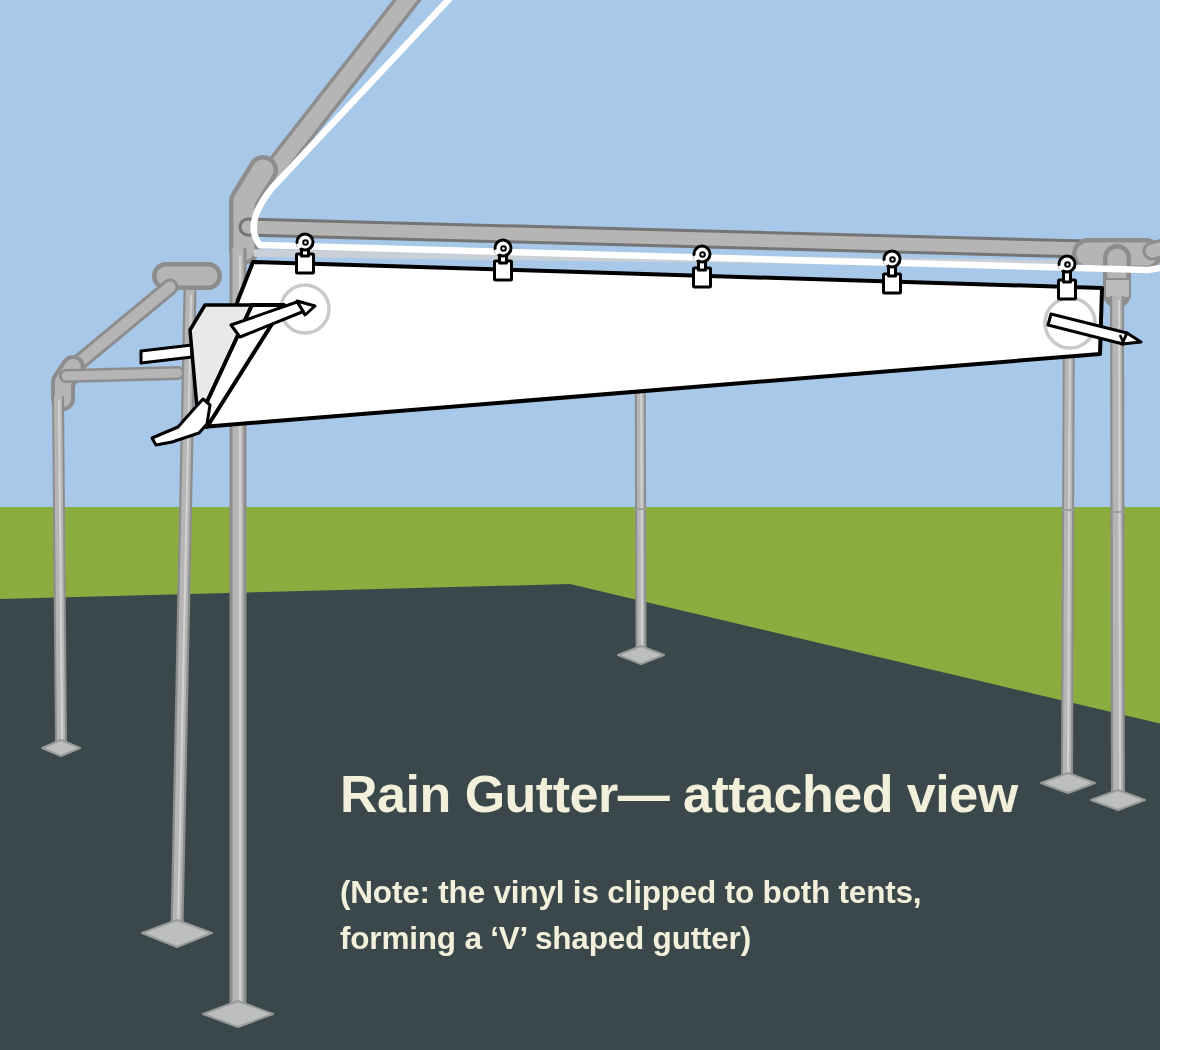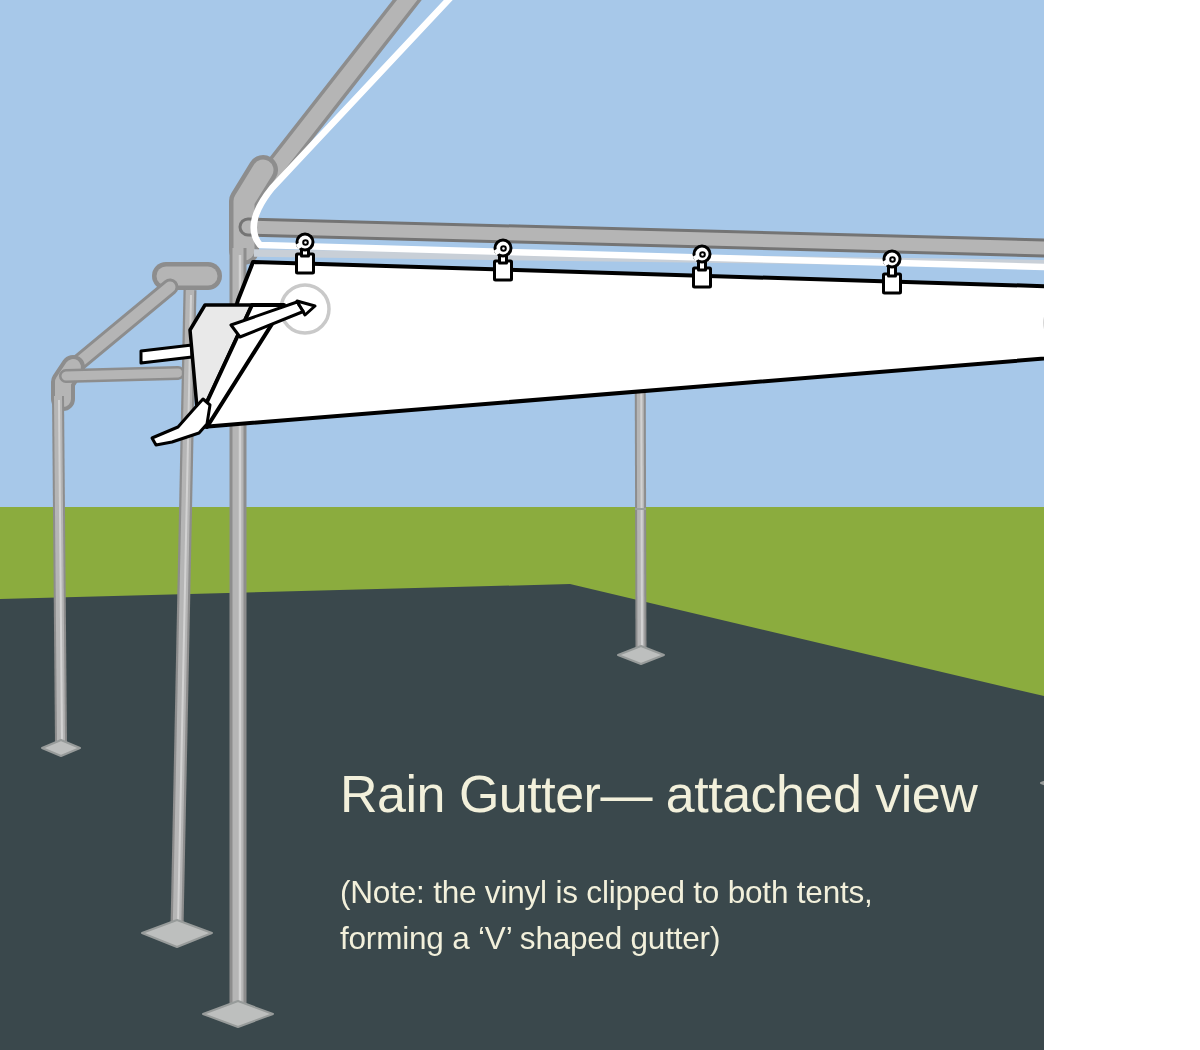--- a/index.html
+++ b/index.html
@@ -1,17 +1,17 @@
 <!DOCTYPE html>
 <html style="--sky: #a7c8e9; --grass: #8bac3e; --ground: #3a484c; --frame-light: #b5b5b5; --frame-dark: #8d8d8d; --beam-outline: #747474; --pole-highlight: #d2d2d2; --rail: #c8cfd7; --rope: #ffffff; --vinyl: #ffffff; --vinyl-shade: #e9e9e9; --outline: #000000; --grommet: #c9c9c9; --foot: #bdbfbe; --text: #f2f0db;"><head>
 <meta charset="utf-8">
 <style>
   html,body{margin:0;padding:0;background:#ffffff;}
-  .stage{position:relative;width:1044px;height:1050px;overflow:hidden;
-         font-family:"Liberation Sans",sans-serif;}
+  .stage{position:relative;width:1160px;height:1050px;overflow:hidden;
+         font-family:"Liberation Sans",sans-serif;font-weight:bold;}
   .stage svg{position:absolute;left:0;top:0;display:block;}
 
   
   .sky   {fill:var(--sky,#a7c8e9);}
   .grass {fill:var(--grass,#8bac3e);}
   .ground{fill:var(--ground,#3a484c);}
 
   
   .fd {stroke:var(--frame-dark,#8d8d8d);fill:none;stroke-linecap:round;stroke-linejoin:round;}
   .fdm{stroke:var(--beam-outline,#747474);fill:none;stroke-linecap:round;stroke-linejoin:round;}

